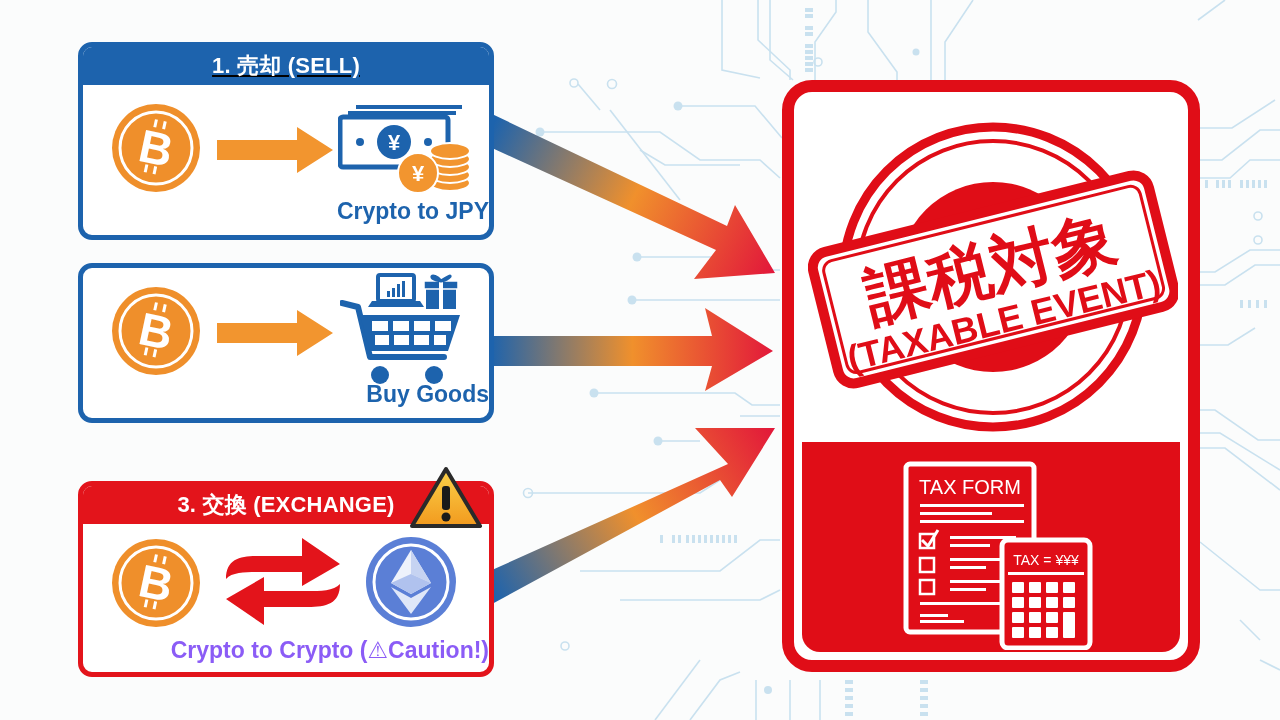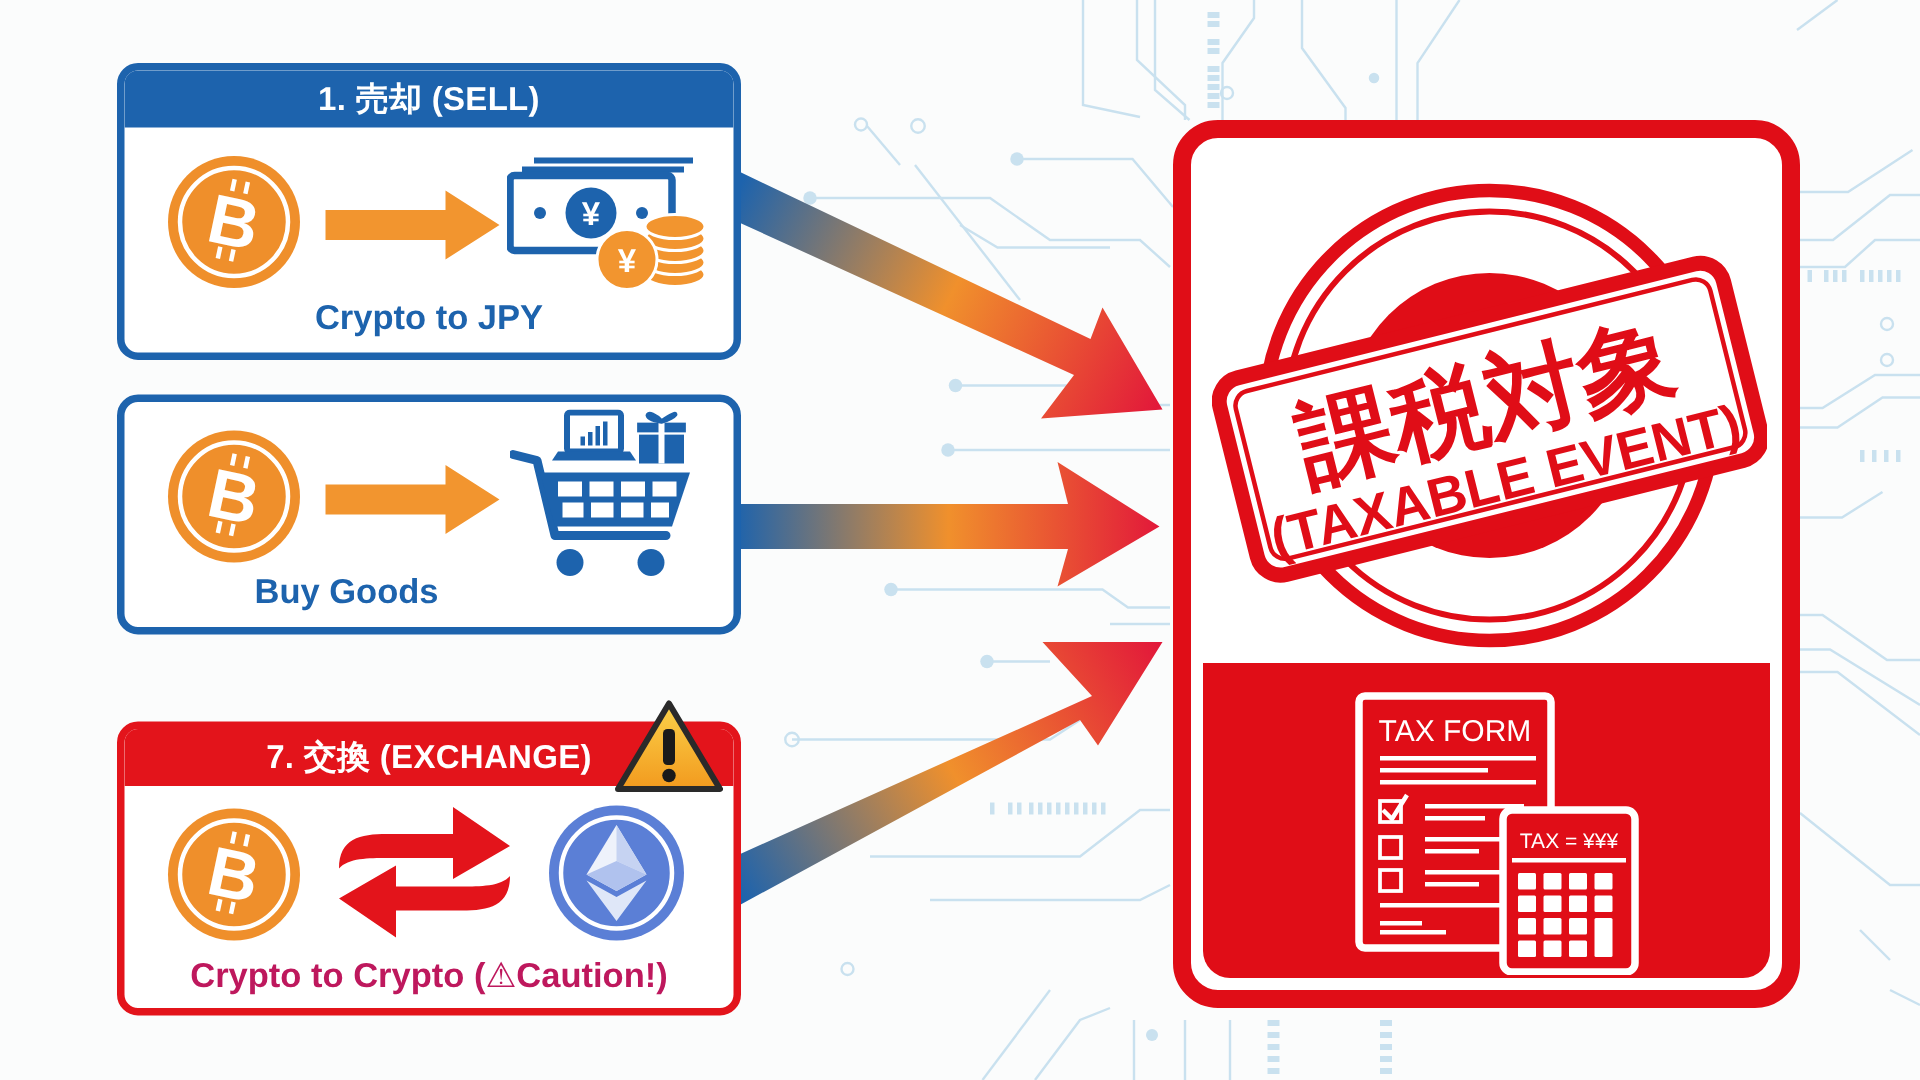--- a/index.html
+++ b/index.html
@@ -13,46 +13,46 @@
   .panel {
     position: absolute;
     left: 78px;
     width: 416px;
     border-radius: 14px;
     border: 5px solid #1d63ad;
     background: #ffffff;
     z-index: 2;
     overflow: hidden;
   }
-  .panel.blue { border-color: #1d63ad; }
+  .panel.blue { border-color: #1d63ad; text-decoration: underline; }
   .panel.red { border-color: #e3141b; }
   .panel-header {
     height: 38px;
     display: flex;
     align-items: center;
     justify-content: center;
     color: #ffffff;
     font-weight: bold;
     font-size: 22px;
     letter-spacing: 0.2px;
   }
   .panel.blue .panel-header { background: #1d63ad; }
   .panel.red .panel-header { background: #e3141b; }
   .panel-body { position: relative; height: 150px; }
   .caption {
     position: absolute;
     left: 0; right: 0;
     bottom: 10px;
-    text-align: center;
+    text-align: right;
     font-weight: bold;
     font-size: 23px;
     margin-top: 17px;
   }
   .panel.blue .caption { color: #1d63ad; }
-  .panel.red .caption { color: #be185d; }
+  .panel.red .caption { color: #8b5cf6; }
   .icon-abs { position: absolute; }
   .warn-badge { position: absolute; left: 410px; top: 466px; z-index: 5; }
   .flow-arrows { position: absolute; left: 0; top: 0; z-index: 1; }
   .tax-card {
     position: absolute;
     left: 782px; top: 80px;
     width: 418px; height: 592px;
     border: 12px solid #e00d17;
     border-radius: 30px;
     background: #ffffff;
@@ -292,21 +292,21 @@
         <rect x="94" y="62" width="12" height="10"></rect>
       </g>
       <circle cx="40" cy="102" r="9" fill="#1d63ad"></circle>
       <circle cx="94" cy="102" r="9" fill="#1d63ad"></circle>
     </svg>
     <div class="caption" style="left:-110px;">Buy Goods</div>
   </div>
 </div>
 
 <div class="panel red" style="top:481px;">
-  <div class="panel-header">7. 交換 (EXCHANGE)</div>
+  <div class="panel-header">3. 交換 (EXCHANGE)</div>
   <div class="panel-body" style="height:148px;">
     <svg class="icon-abs" style="left:28px; top:14px;" width="90" height="90" viewBox="0 0 90 90">
       <circle cx="45" cy="45" r="44" fill="#ef8f2b"></circle>
       <circle cx="45" cy="45" r="36" fill="none" stroke="#fff" stroke-width="3"></circle>
       <text x="45" y="61" text-anchor="middle" font-family="Liberation Sans, sans-serif" font-weight="bold" font-size="46" fill="#fff" transform="rotate(12 45 45)">B</text>
       <rect x="38" y="17" width="3" height="8" fill="#fff" transform="rotate(12 45 45)"></rect>
       <rect x="47" y="17" width="3" height="8" fill="#fff" transform="rotate(12 45 45)"></rect>
       <rect x="38" y="63" width="3" height="8" fill="#fff" transform="rotate(12 45 45)"></rect>
       <rect x="47" y="63" width="3" height="8" fill="#fff" transform="rotate(12 45 45)"></rect>
     </svg>

